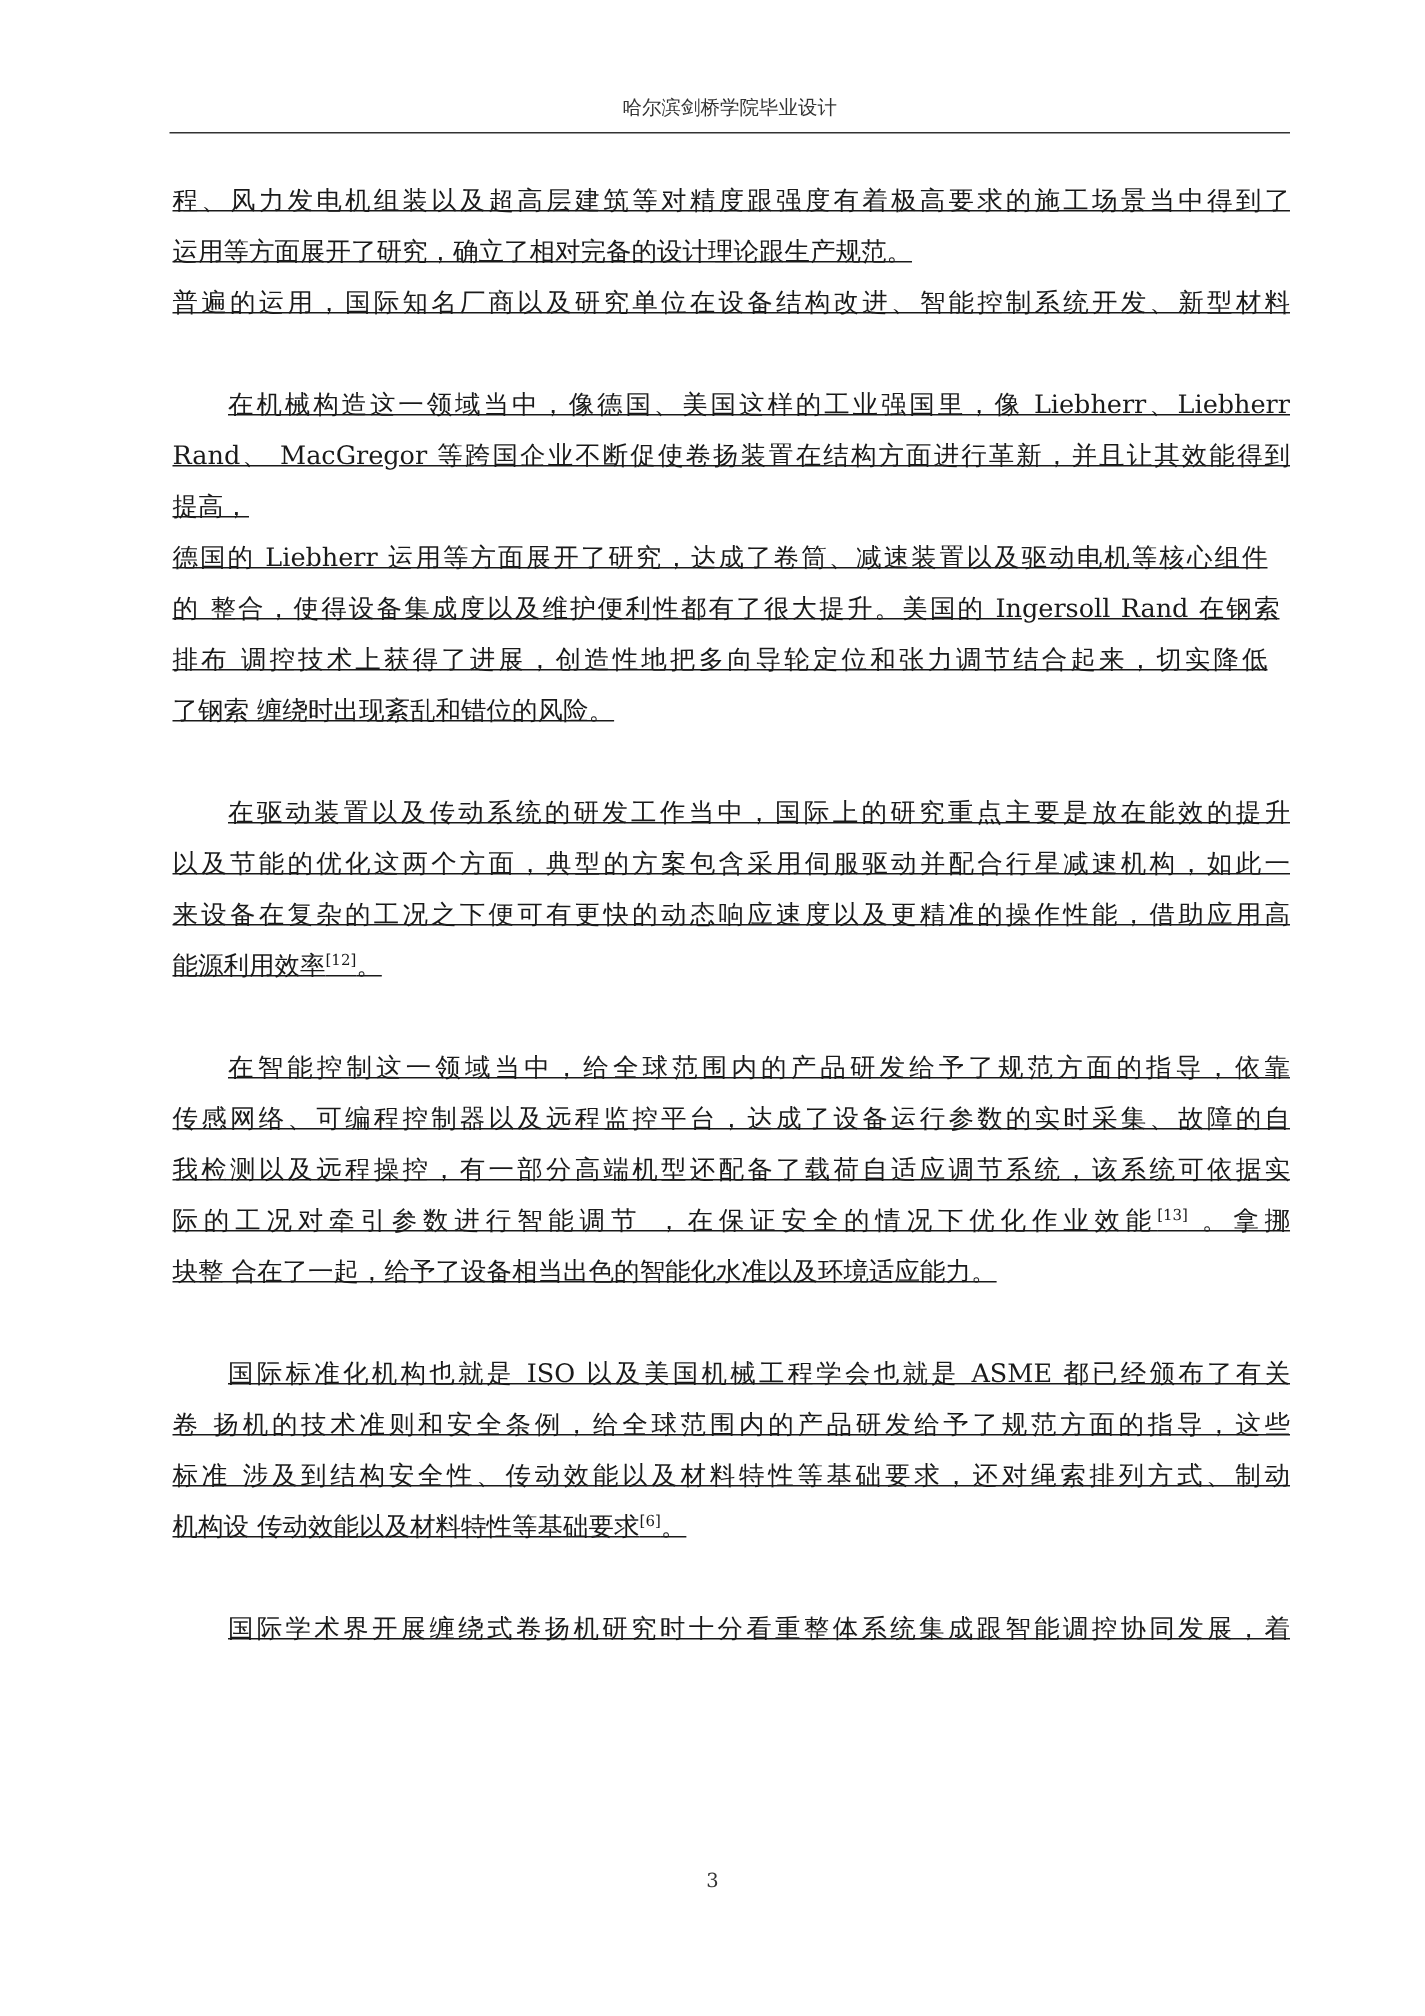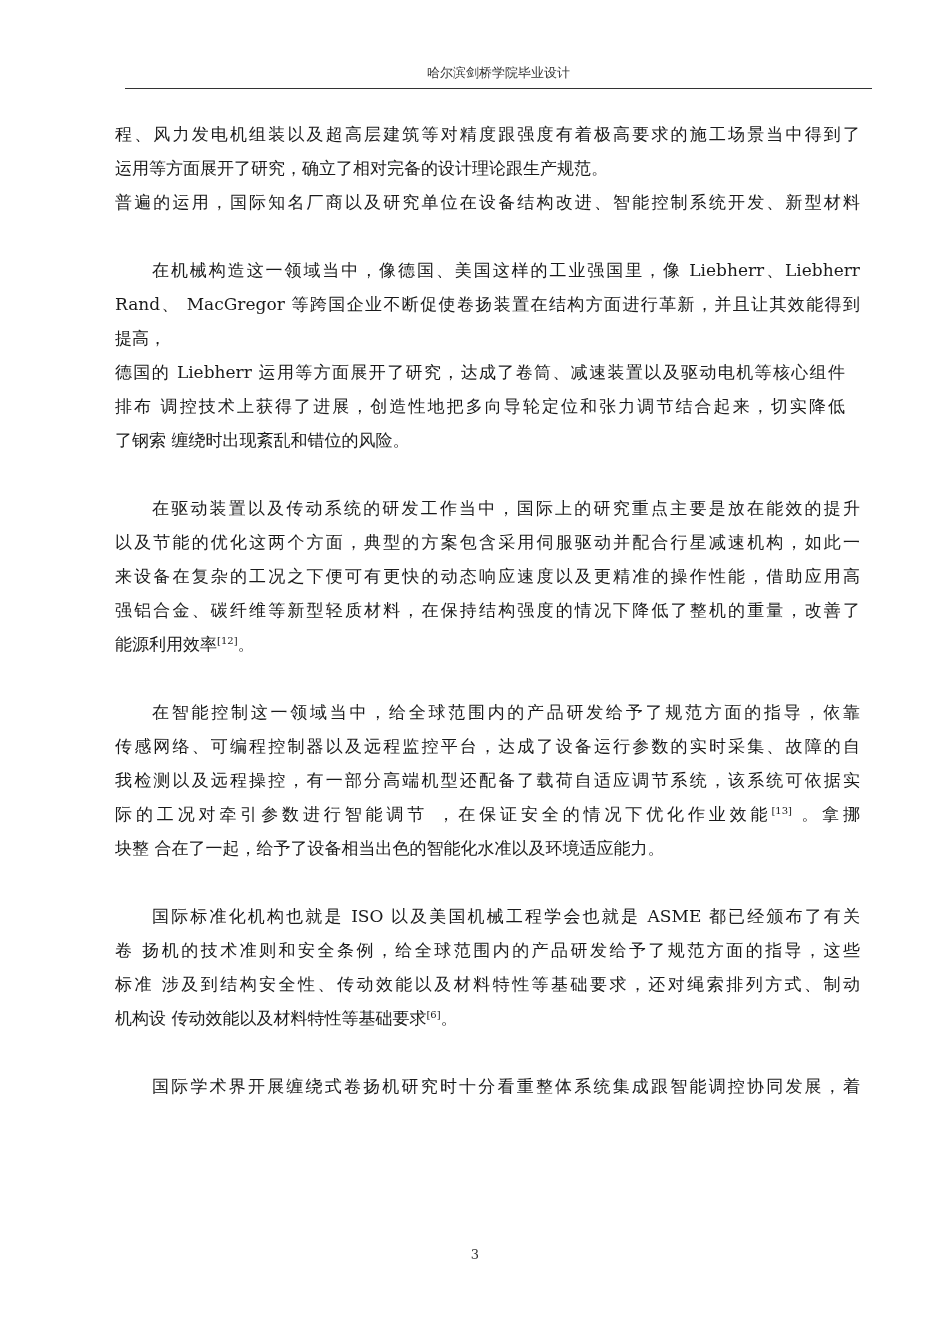--- a/index.html
+++ b/index.html
@@ -1,23 +1,23 @@
 <!DOCTYPE html>
 <html><head>
   <meta charset="utf-8">
   <style>
     html, body { margin: 0; padding: 0; background: #ffffff; }
     body { width: 950px; height: 1344px; position: relative; overflow: hidden;
       font-family: "DejaVu Serif", "Liberation Serif", serif; color: #1a1a1a; }
-    .page-header { position: absolute; left: 125px; width: 747px; top: 63px; height: 25px;
+    .page-header { position: absolute; left: 113px; width: 747px; top: 63px; height: 25px;
       text-align: center; font-size: 13px; color: #333; line-height: 20px;
       border-bottom: 1px solid #333; }
     .content { position: absolute; left: 115px; width: 745px; top: 117px; }
     .para { margin: 0 0 34px 0; font-size: 17px; line-height: 34px; }
-    .line { display: block; white-space: nowrap; text-align: justify; text-align-last: justify; }
+    .line { display: block; white-space: nowrap; text-align: justify; text-align-last: justify; text-decoration: underline; }
     .line.last { text-align-last: left; }
     .indent { padding-left: 37px; }
     sup { font-size: 10px; vertical-align: 6px; line-height: 0; }
     .page-number { position: absolute; left: 0; width: 950px; top: 1247px; text-align: center;
       font-size: 13px; color: #333; }
   </style>
 </head>
 <body>
 
 <div class="page-header">
@@ -30,29 +30,29 @@
     <span class="line">程、风力发电机组装以及超高层建筑等对精度跟强度有着极高要求的施工场景当中得到了</span>
     <span class="line last">运用等方面展开了研究，确立了相对完备的设计理论跟生产规范。</span>
     <span class="line">普遍的运用，国际知名厂商以及研究单位在设备结构改进、智能控制系统开发、新型材料</span>
   </p>
 
   <p class="para">
     <span class="line indent">在机械构造这一领域当中，像德国、美国这样的工业强国里，像 Liebherr、Liebherr</span>
     <span class="line">Rand、 MacGregor 等跨国企业不断促使卷扬装置在结构方面进行革新，并且让其效能得到</span>
     <span class="line last">提高，</span>
     <span class="line" style="width:730px">德国的 Liebherr 运用等方面展开了研究，达成了卷筒、减速装置以及驱动电机等核心组件</span>
+    <span class="line" style="width:738px">的 整合，使得设备集成度以及维护便利性都有了很大提升。美国的 Ingersoll Rand 在钢索</span>
     <span class="line" style="width:730px">排布 调控技术上获得了进展，创造性地把多向导轮定位和张力调节结合起来，切实降低</span>
     <span class="line last">了钢索 缠绕时出现紊乱和错位的风险。</span>
   </p>
 
   <p class="para">
     <span class="line indent">在驱动装置以及传动系统的研发工作当中，国际上的研究重点主要是放在能效的提升</span>
     <span class="line">以及节能的优化这两个方面，典型的方案包含采用伺服驱动并配合行星减速机构，如此一</span>
     <span class="line">来设备在复杂的工况之下便可有更快的动态响应速度以及更精准的操作性能，借助应用高</span>
-    <span class="line">强铝合金、碳纤维等新型轻质材料，在保持结构强度的情况下降低了整机的重量，改善了</span>
     <span class="line last"><span>能源利用效率</span><sup>[12]</sup><span>。</span></span>
   </p>
 
   <p class="para">
     <span class="line indent">在智能控制这一领域当中，给全球范围内的产品研发给予了规范方面的指导，依靠</span>
     <span class="line">传感网络、可编程控制器以及远程监控平台，达成了设备运行参数的实时采集、故障的自</span>
     <span class="line">我检测以及远程操控，有一部分高端机型还配备了载荷自适应调节系统，该系统可依据实</span>
     <span class="line"><span>际的工况对牵引参数进行智能调节 ，在保证安全的情况下优化作业效能</span><sup>[13]</sup><span> 。拿挪</span></span>
     <span class="line last">块整 合在了一起，给予了设备相当出色的智能化水准以及环境适应能力。</span>
   </p>

